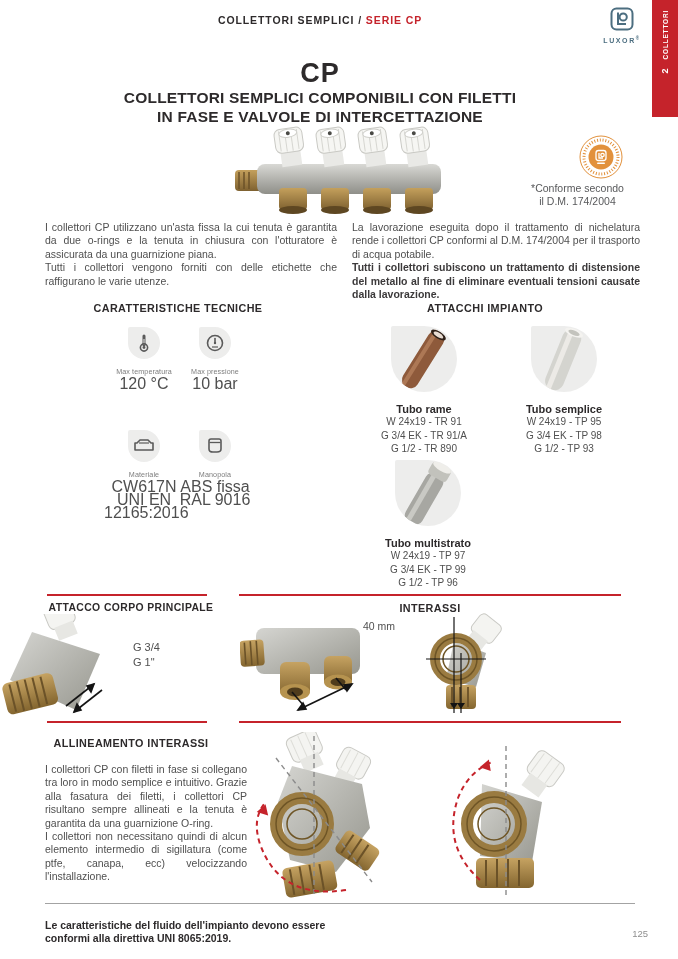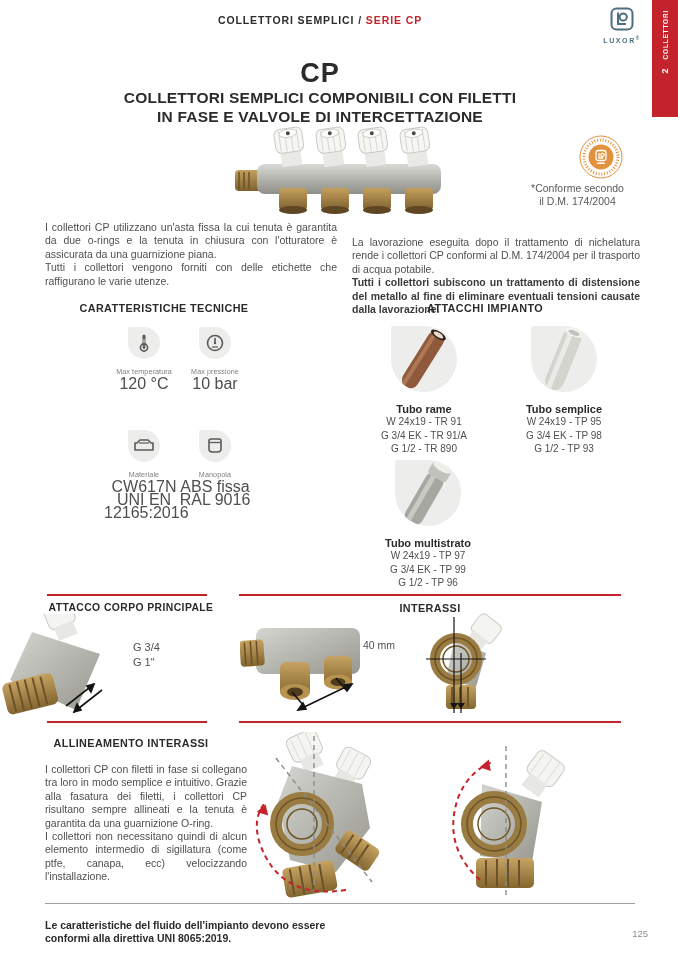--- a/index.html
+++ b/index.html
@@ -31,25 +31,25 @@
   
   .hero-photo { position:absolute; left:233px; top:126px; }
   .badge { position:absolute; left:579px; top:135px; }
   .conformity-note { position:absolute; left:505px; top:182px; width:145px; text-align:center;
     font-size:10.5px; line-height:13px; color:#58595b; }
 
   
   .intro-left { position:absolute; left:45px; top:221px; width:292px;
     font-size:10.5px; line-height:13.4px; color:#4f4f4f; text-align:justify; }
   .intro-right { position:absolute; left:352px; top:221px; width:288px;
-    font-size:10.5px; line-height:13.4px; color:#4f4f4f; text-align:justify;margin-top:15px; }
+    font-size:10.5px; line-height:13.4px; color:#4f4f4f; text-align:justify; }
   .intro-right .bold { font-weight:bold; color:#3c3a3b; }
 
   .section-heading { font-size:10.8px; font-weight:bold; letter-spacing:0.4px; color:#2d2a2b; }
-  .h-caratteristiche { position:absolute; left:44px; top:302px; width:240px; text-align:center; }
+  .h-caratteristiche { position:absolute; left:58px; top:302px; width:240px; text-align:center; }
   .h-attacchi { position:absolute; left:395px; top:302px; width:180px; text-align:center; }
 
   
   .spec-cell { position:absolute; width:80px; text-align:center; }
   .spec-blob { width:32px; height:32px; background:#ededec; border-radius:2px 50% 50% 50%;
     margin:0 auto; display:flex; align-items:center; justify-content:center; }
   .spec-label { margin-top:8px; font-size:7.8px; color:#7d7d7d; letter-spacing:0.1px;
     transform:scaleX(0.92); }
   .spec-value { margin-top:1px; font-size:16px; color:#4f4f4f; line-height:13px; }
   .val-line:empty { display:none; }
@@ -65,21 +65,21 @@
   
   .red-rule { position:absolute; height:2px; background:#c5232b; }
   .gray-rule { position:absolute; height:1px; background:#a3a3a3; }
 
   
   .h-attacco-corpo { position:absolute; left:45px; top:602px; width:172px; text-align:center; font-size:10.4px; }
   .h-interassi { position:absolute; left:382px; top:602px; width:96px; text-align:center; }
   .corpo-photo { position:absolute; left:2px; top:614px; }
   .corpo-sizes { position:absolute; left:133px; top:640px; font-size:11px; color:#4f4f4f; line-height:15px; }
   .mid-photo { position:absolute; left:240px; top:614px; }
-  .dim-40 { position:absolute; left:363px; top:639px; font-size:10.5px; color:#4f4f4f;text-align:center; }
+  .dim-40 { position:absolute; left:363px; top:620px; font-size:10.5px; color:#4f4f4f;text-align:center; }
   .valve-photo { position:absolute; left:424px; top:613px; }
   .interassi-desc { position:absolute; left:503px; top:636px; width:132px;
     font-size:10.5px; line-height:13.4px; color:#4f4f4f; }
 
   
   .h-allineamento { position:absolute; left:45px; top:737px; width:172px; text-align:center; }
   .allinea-text { position:absolute; left:45px; top:763px; width:202px;
     font-size:10.5px; line-height:13.4px; color:#4f4f4f; text-align:justify; }
   .allinea-text p + p { margin-top:0; }
   .align-photo1 { position:absolute; left:250px; top:732px; }

